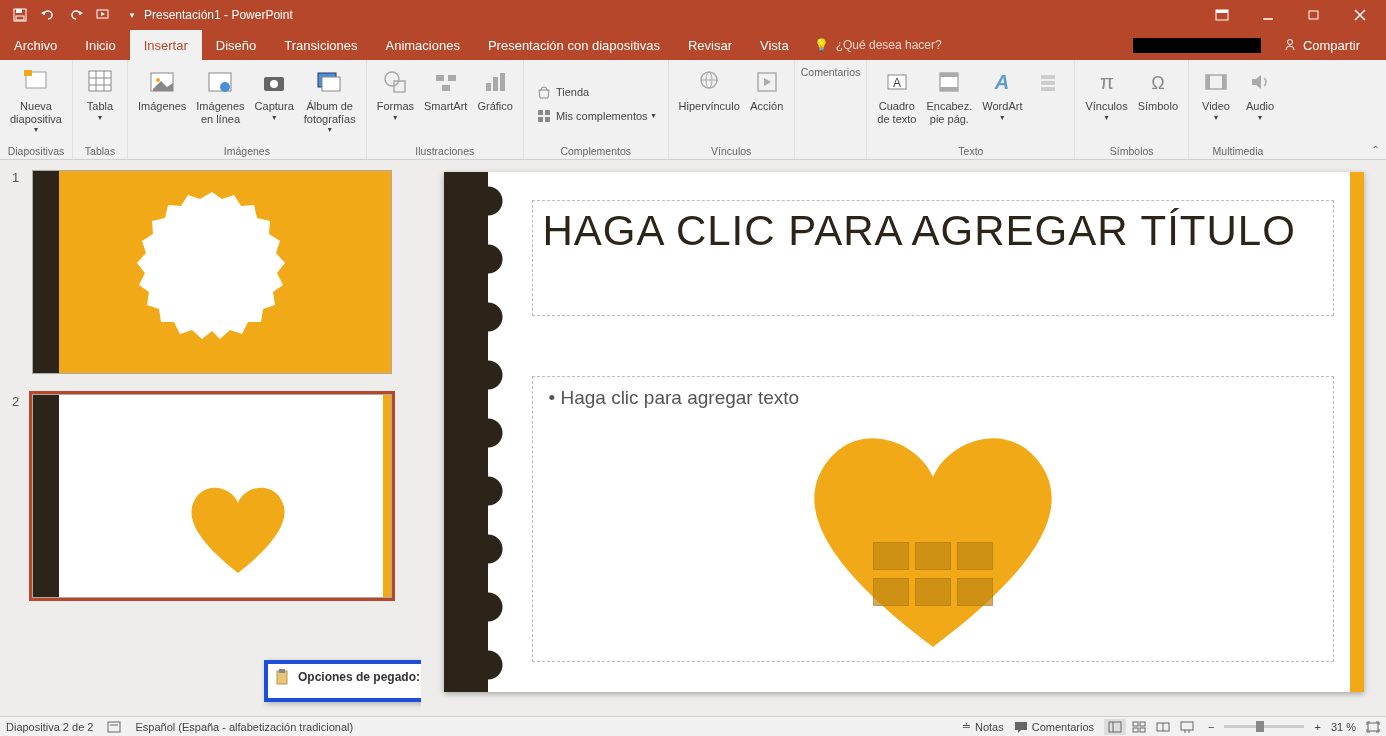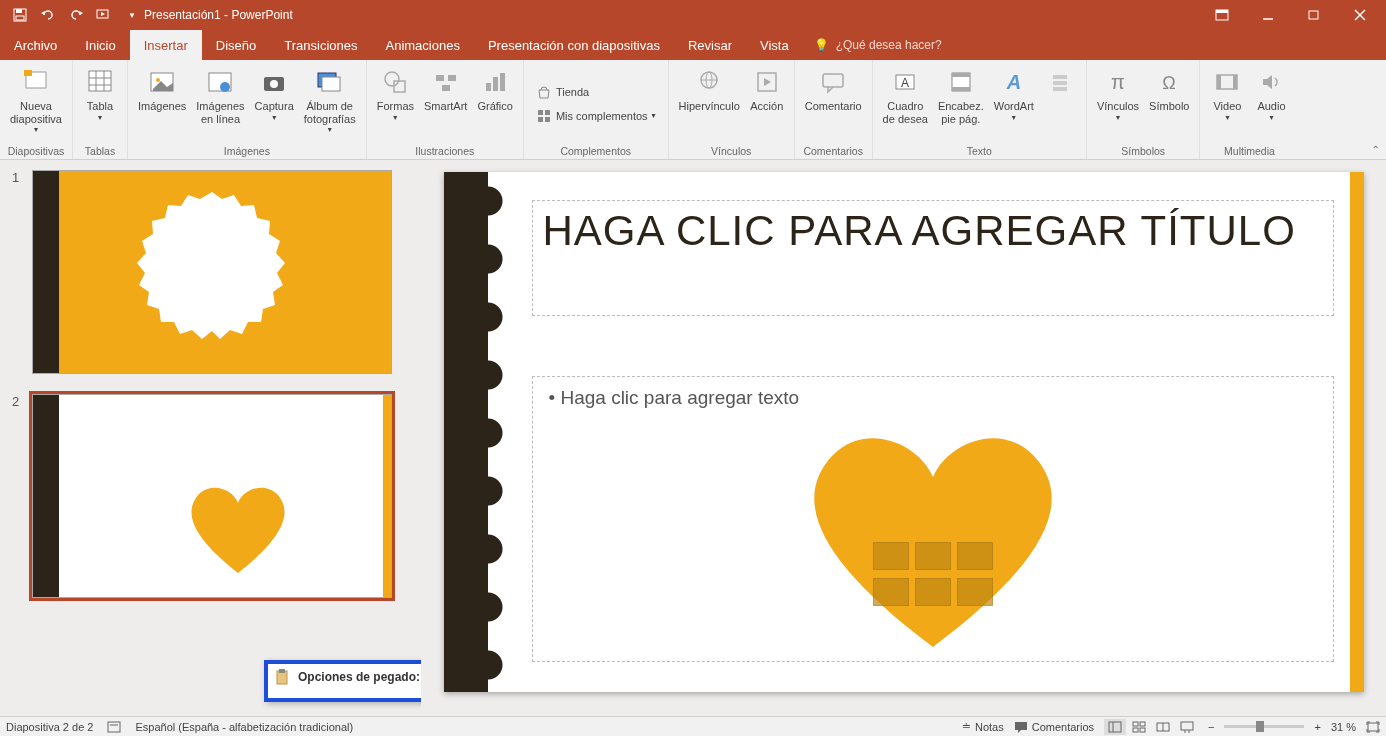--- a/index.html
+++ b/index.html
@@ -149,20 +149,30 @@
   <div class="tab">Diseño</div>
   <div class="tab">Transiciones</div>
   <div class="tab">Animaciones</div>
   <div class="tab">Presentación con diapositivas</div>
   <div class="tab">Revisar</div>
   <div class="tab">Vista</div>
   <div class="tell-me">
     <span>💡</span>
     <span>¿Qué desea hacer?</span>
   </div>
+  <div class="share-area">
+    <div class="blackbox"></div>
+    <div class="tab" style="gap:6px">
+      <svg width="14" height="14">
+          <circle cx="7" cy="4" r="2.5" fill="none" stroke="#fff"></circle>
+          <path d="M3 12 A4 4 0 0 1 11 12" fill="none" stroke="#fff"></path>
+        </svg>
+      <span>Compartir</span>
+    </div>
+  </div>
 </div>
 
 <div class="ribbon">
   <div class="group">
     <div class="group-btns">
       <div class="rbtn">
         <div class="rbtn-icon">
             <svg width="28" height="28">
               <rect x="4" y="4" width="20" height="16" fill="#fff" stroke="#999"></rect>
               <rect x="2" y="2" width="8" height="6" fill="#F1A918"></rect>
@@ -320,45 +330,34 @@
               <path d="M10 9 L17 13 L10 17 Z" fill="#aaa"></path>
             </svg>
           </div>
           <span>Acción</span>
         </div>
     </div>
     <div class="group-label">Vínculos</div>
   </div>
 
   <div class="group">
-    <div class="group-btns">
-      <div class="rbtn">
-          <div class="rbtn-icon">
-            <svg width="26" height="26">
-              <rect x="3" y="5" width="20" height="13" rx="2" fill="none" stroke="#aaa" stroke-width="1.5"></rect>
-              <path d="M8 18 L8 23 L13 18" fill="none" stroke="#aaa" stroke-width="1.5"></path>
-            </svg>
-          </div>
-          <span>Comentario</span>
-        </div>
-    </div>
     <div class="group-label">Comentarios</div>
   </div>
 
   <div class="group">
     <div class="group-btns">
       <div class="rbtn">
           <div class="rbtn-icon">
             <svg width="26" height="26">
               <rect x="4" y="6" width="18" height="14" fill="#fff" stroke="#888"></rect>
               <text x="13" y="18" font-size="12" text-anchor="middle" fill="#444">A</text>
             </svg>
           </div>
           <span style="white-space:pre">Cuadro
-de desea</span>
+de texto</span>
         </div>
       <div class="rbtn">
           <div class="rbtn-icon">
             <svg width="26" height="26">
               <rect x="4" y="4" width="18" height="18" fill="#fff" stroke="#888"></rect>
               <rect x="4" y="4" width="18" height="4" fill="#aaa"></rect>
               <rect x="4" y="18" width="18" height="4" fill="#aaa"></rect>
             </svg>
           </div>
           <span style="white-space:pre">Encabez.

